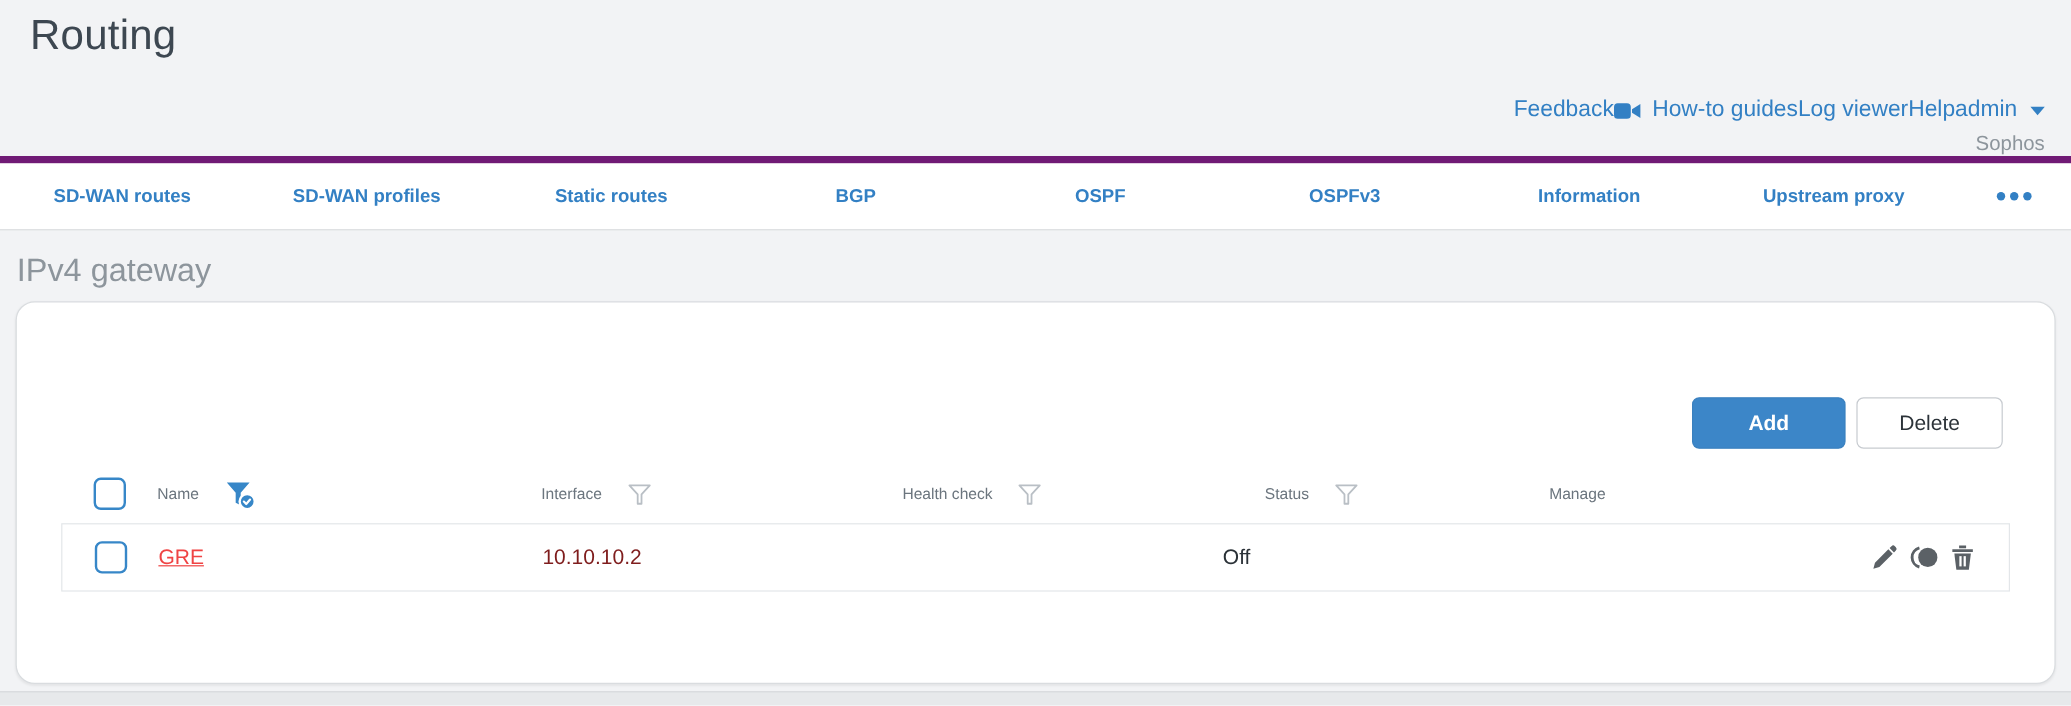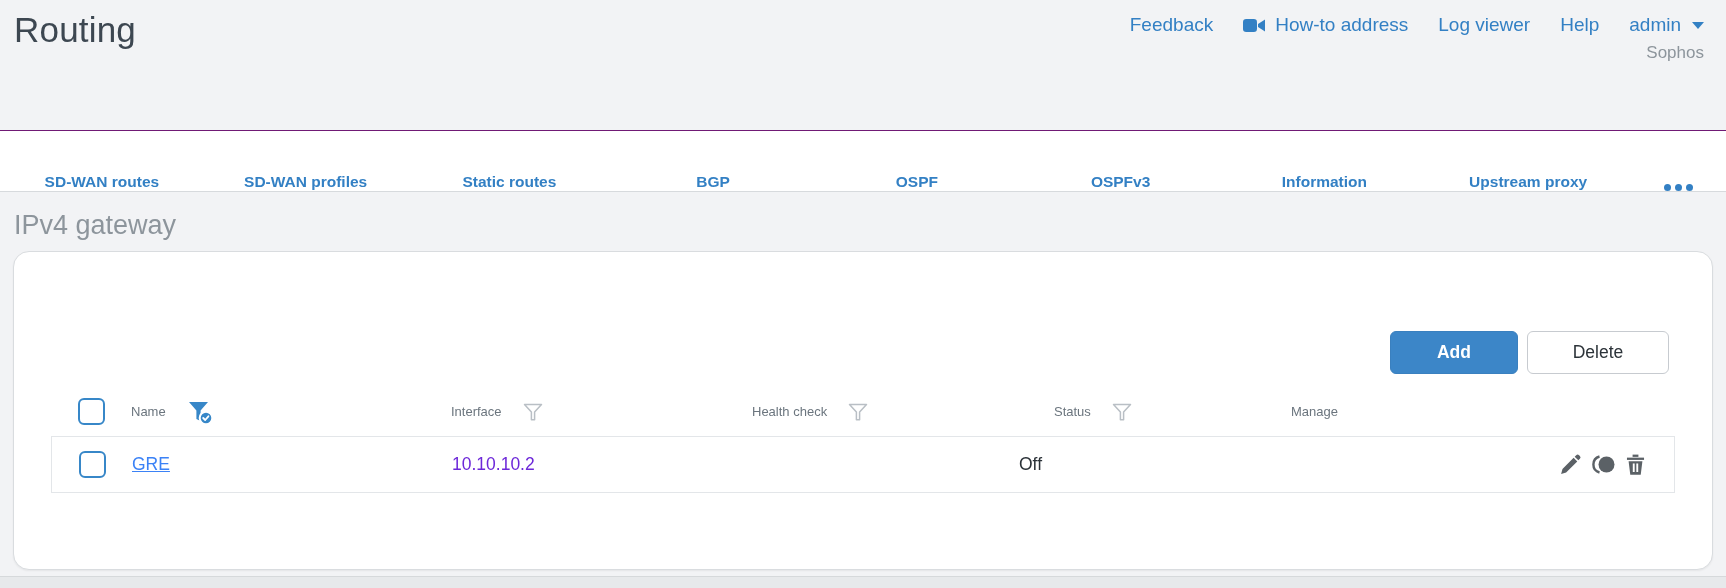--- a/index.html
+++ b/index.html
@@ -9,48 +9,49 @@
     background:#f2f3f5;
     position:relative;
     overflow:hidden;
   }
 
   
   .top {
     height:130px;
     display:flex;
     justify-content:space-between;
-    padding:8px 22px 0 14px;
+    padding:8px 22px 0 25px;
+    flex-direction:column;
   }
   .page-title {
     font-size:35px;
     font-weight:400;
     color:#3d4751;
     margin-top:2px;
     letter-spacing:.2px;
   }
   .nav-col { display:flex; flex-direction:column; align-items:flex-end; padding-top:6px; }
-  .nav-row { display:flex; align-items:center; gap:30px; font-size:19px; color:#3380c4; }
+  .nav-row { display:flex; align-items:center; font-size:19px; color:#3380c4; }
   .nav-link { color:#3380c4; cursor:pointer; display:flex; align-items:center; gap:9px; }
   .brand { color:#8d959c; font-size:17px; margin-top:7px; }
   .caret-down {
     display:inline-block; width:0; height:0; margin-left:2px;
     border-left:6px solid transparent; border-right:6px solid transparent;
     border-top:7px solid #3380c4;
   }
   .cam-icon svg { display:block; }
 
   
   .tabbar {
     background:#fff;
-    border-top:1px solid #701a75;
+    border-top:6px solid #701a75;
     border-bottom:1px solid #d7dadd;
     height:62px;
     display:flex;
-    align-items:flex-end;
+    align-items:center;
   }
   .tab {
     flex:1 1 0;
     display:flex; align-items:center; justify-content:center;
     font-size:15.5px; font-weight:700;
     color:#3380c4; cursor:pointer; white-space:nowrap;
   }
   .tab.active { color:#1c2126; box-shadow:inset 0 -5px 0 -1px #3c86c8; }
   .tab-more { flex:0 0 96px; display:flex; align-items:center; justify-content:center; gap:4px; cursor:pointer; }
   .tab-more i { width:7px; height:7px; border-radius:50%; background:#3380c4; }
@@ -68,39 +69,39 @@
     padding:37px;
   }
 
   .toolbar { display:flex; justify-content:flex-end; gap:9px; margin-top:42px; margin-right:6px; }
   .btn {
     height:43px; border-radius:6px; font-size:17.5px;
     display:flex; align-items:center; justify-content:center;
     cursor:pointer; font-family:inherit;
   }
   .btn-add { width:128px; background:#3c86c8; border:1px solid #3a80bf; color:#fff; font-weight:700; }
-  .btn-delete { width:142px; background:#fff; border:1px solid #c7cbd0; color:#2c3339; }
+  .btn-delete { width:122px; background:#fff; border:1px solid #c7cbd0; color:#2c3339; }
 
   
   .table { margin-top:13px; }
   .tr { display:flex; align-items:center; }
   .thead { height:49px; }
   .trow { height:57px; border:1px solid #e3e6e9; background:#fff; }
   .c0 { width:80px; display:flex; justify-content:center; }
   .c1 { width:320px; } .c2 { width:266px; } .c3 { width:301px; }
   .c4 { width:302px; } .c5 { width:237px; } .c6 { flex:1; }
   .th { display:flex; align-items:center; gap:19px; color:#6b757e; font-size:13px; }
   .th svg { display:block; cursor:pointer; }
   .checkbox {
     width:27px; height:27px; background:#fff;
     border:2.5px solid #3787c8; border-radius:6px; cursor:pointer;
   }
   .td { font-size:17.5px; color:#2b3238; }
-  .link-cell { color:#3b82f6; text-decoration:underline; cursor:pointer; display:inline-block; }
-  .ip-cell { color:#6d28d9; }
+  .link-cell { color:#ef4444; text-decoration:underline; cursor:pointer; display:inline-block; }
+  .ip-cell { color:#7f1d1d; }
   .status-dot { width:22px; height:22px; border-radius:50%; background:#7dc733; margin-left:8px; }
   .manage-cell { display:flex; align-items:center; gap:7px; }
   .action-icon { cursor:pointer; display:flex; }
 
   
   .footer-strip {
     position:absolute; left:0; bottom:0; width:100%; height:12px;
     background:#e7e9eb; border-top:1px solid #d6d9db;
   }
 </style>
@@ -114,21 +115,21 @@
       <span class="nav-link">
           <span>Feedback</span>
         </span>
       <span class="nav-link">
         <span class="cam-icon">
           <svg width="23" height="17" viewBox="0 0 23 17">
             <rect x="0" y="2" width="14" height="13" rx="3.2" fill="#3380c4"></rect>
             <path d="M15 7l7-4.4v11.8L15 10z" fill="#3380c4"></path>
           </svg>
         </span>
-        <span>How-to address</span>
+        <span>How-to guides</span>
       </span>
       <span class="nav-link">
           <span>Log viewer</span>
         </span>
       <span class="nav-link">
           <span>Help</span>
         </span>
       <span class="nav-link">
         <span>admin</span>
         <span class="caret-down"></span>

